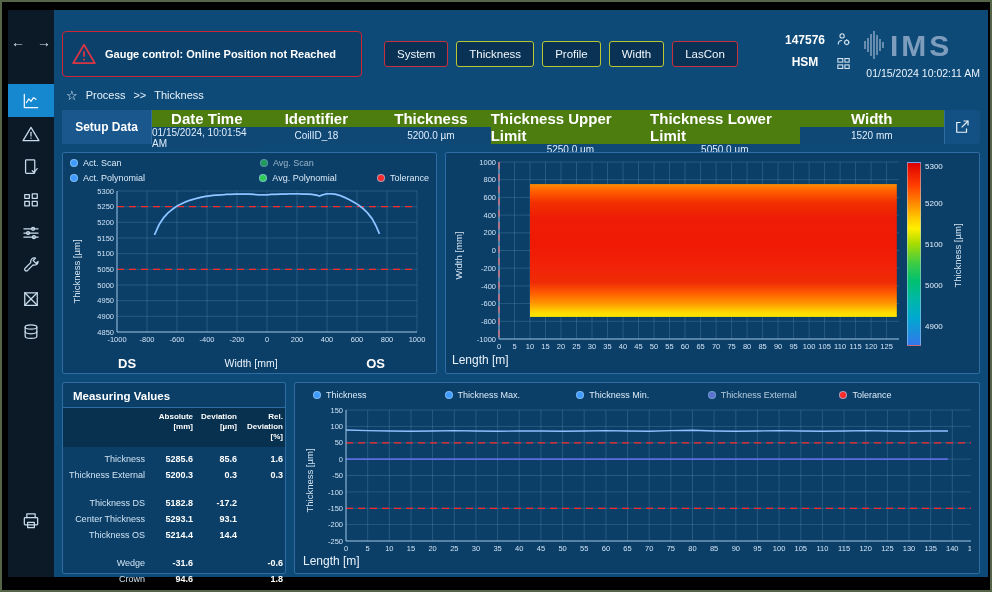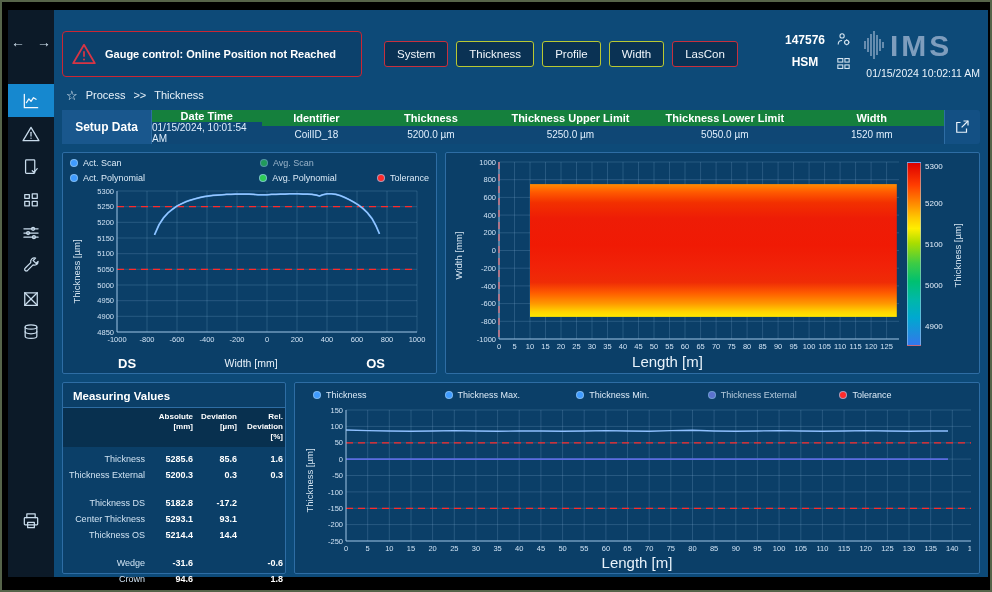--- a/index.html
+++ b/index.html
@@ -39,21 +39,21 @@
   .logo-col svg{width:118px;height:32px}
   .hdr-datetime{font-size:10.5px;color:#eaf3fb;margin-top:6px}
   
   #breadcrumb{height:22px;display:flex;align-items:center;gap:8px;color:#e8f2fa;font-size:11px;padding-left:4px}
   #breadcrumb .star{font-size:13px;cursor:pointer}
   #breadcrumb .bc-link{cursor:pointer}
   
   #setup-bar{margin-top:4px;height:34px;display:flex;align-items:stretch}
   #setup-label{width:90px;background:#19578d;display:flex;align-items:center;justify-content:center;font-size:12px;font-weight:bold;color:#fff;border-right:1px solid #2e6da4}
   .setup-col{display:flex;flex-direction:column;min-width:0}
-  .setup-col .sc-h{flex:1;background:#15803d;display:flex;align-items:center;justify-content:center;font-size:11px;font-weight:bold;color:#fff}
+  .setup-col .sc-h{flex:1;background:#4d7c0f;display:flex;align-items:center;justify-content:center;font-size:15px;font-weight:bold;color:#fff}
   .setup-col .sc-v{flex:1.15;background:#0f4775;display:flex;align-items:center;justify-content:center;font-size:10px;color:#dfeefc}
   #setup-expand{width:36px;background:#135084;border-left:1px solid #2e6da4;border-radius:0 3px 3px 0;display:flex;align-items:center;justify-content:center;cursor:pointer}
   #setup-expand svg{width:18px;height:18px;stroke:#eaf3fb;fill:none;stroke-width:1.6}
   
   .panel{background:#0b3f68;border:1px solid #2e6da4;border-radius:2px}
   #charts-row{margin-top:8px;height:222px;display:flex;gap:8px}
   #profile-panel{width:375px;padding:2px 7px;display:flex;flex-direction:column;flex-shrink:0}
   .legend-row{display:flex;align-items:center;font-size:9px;color:#dcebf8}
   .legend-item{display:flex;align-items:center;gap:5px;cursor:pointer}
   .ldot{width:8px;height:8px;border-radius:50%;border:1px solid rgba(150,200,240,.7);flex-shrink:0}
@@ -81,21 +81,21 @@
   .mv-head{display:grid;grid-template-columns:86px 48px 44px 46px;background:#08304f;padding:4px 0 5px;font-size:8px;font-weight:bold;color:#fff;text-align:right}
   .mv-head div{padding-right:4px;line-height:1.25}
   .mv-rows{padding-top:4px}
   .mv-row{display:grid;grid-template-columns:86px 48px 44px 46px;height:16px;align-items:center;font-size:9px;text-align:right}
   .mv-row .lab{color:#cfe2f2;padding-right:4px}
   .mv-row .num{color:#fff;font-weight:bold;padding-right:4px}
   .mv-spacer{height:12px}
   #trend-panel{flex:1;padding:3px 8px 4px;display:flex;flex-direction:column;min-width:0}
   #trend-legend{height:18px}
   #trend-legend .legend-item{width:176px}
-  .xlabel-center{text-align:center;font-size:15px;color:#e8f2fa;height:15px}
+  .xlabel-center{font-size:12px;color:#e8f2fa;height:15px}
 </style>
 </head>
 <body>
 
 <div id="frame">
 <div id="app">
 
   <div id="sidebar">
     <div class="nav-arrows">
       <span>←</span>

